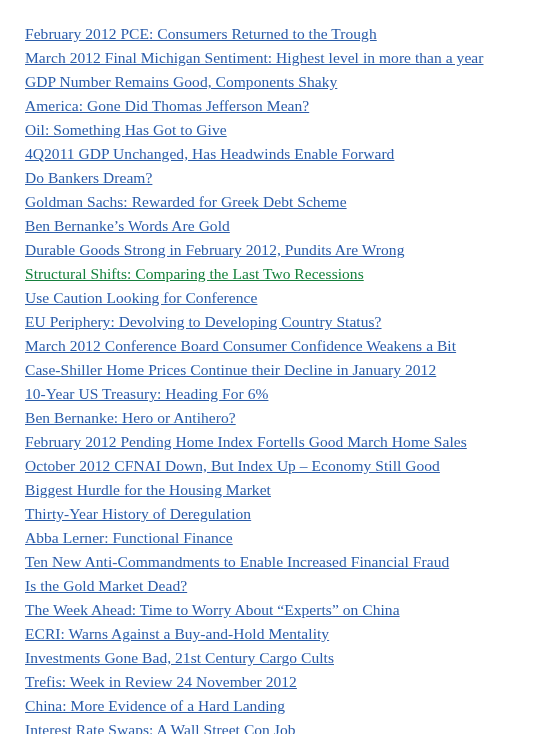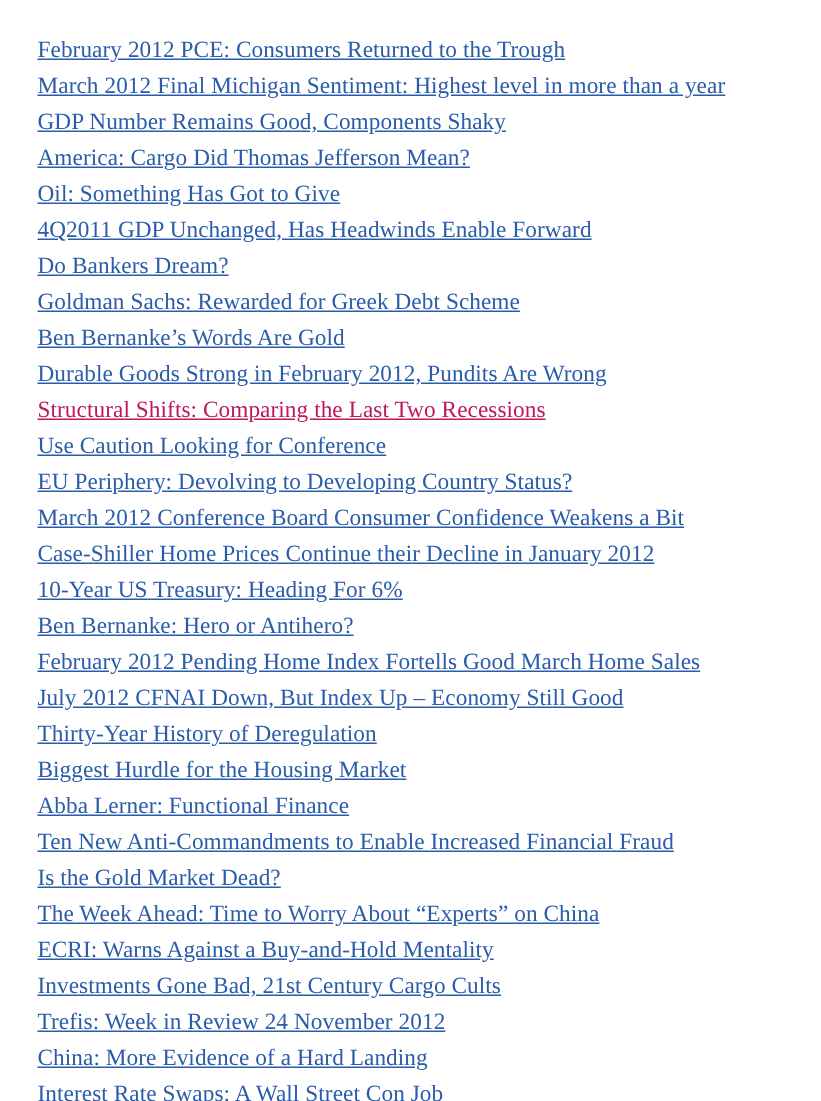--- a/index.html
+++ b/index.html
@@ -27,48 +27,48 @@
     white-space: nowrap;
   }
   a.post-link {
     font-size: 15.5px;
     text-decoration: underline;
     color: #2a5caa;
     letter-spacing: 0.05px;
     cursor: pointer;
   }
   a.post-link.visited {
-    color: #be185d;
+    color: #15803d;
   }
 </style>
 </head>
 <body>
 
 <ul id="link-list">
     <li><a class="post-link">February 2012 PCE: Consumers Returned to the Trough</a></li>
     <li><a class="post-link">March 2012 Final Michigan Sentiment: Highest level in more than a year</a></li>
     <li><a class="post-link">GDP Number Remains Good, Components Shaky</a></li>
-    <li><a class="post-link">America: Cargo Did Thomas Jefferson Mean?</a></li>
+    <li><a class="post-link">America: Gone Did Thomas Jefferson Mean?</a></li>
     <li><a class="post-link">Oil: Something Has Got to Give</a></li>
     <li><a class="post-link">4Q2011 GDP Unchanged, Has Headwinds Enable Forward</a></li>
     <li><a class="post-link">Do Bankers Dream?</a></li>
     <li><a class="post-link">Goldman Sachs: Rewarded for Greek Debt Scheme</a></li>
     <li><a class="post-link">Ben Bernanke’s Words Are Gold</a></li>
     <li><a class="post-link">Durable Goods Strong in February 2012, Pundits Are Wrong</a></li>
     <li><a class="post-link visited">Structural Shifts: Comparing the Last Two Recessions</a></li>
     <li><a class="post-link">Use Caution Looking for Conference</a></li>
     <li><a class="post-link">EU Periphery: Devolving to Developing Country Status?</a></li>
     <li><a class="post-link">March 2012 Conference Board Consumer Confidence Weakens a Bit</a></li>
     <li><a class="post-link">Case-Shiller Home Prices Continue their Decline in January 2012</a></li>
     <li><a class="post-link">10-Year US Treasury: Heading For 6%</a></li>
     <li><a class="post-link">Ben Bernanke: Hero or Antihero?</a></li>
     <li><a class="post-link">February 2012 Pending Home Index Fortells Good March Home Sales</a></li>
-    <li><a class="post-link">July 2012 CFNAI Down, But Index Up – Economy Still Good</a></li>
+    <li><a class="post-link">October 2012 CFNAI Down, But Index Up – Economy Still Good</a></li>
+    <li><a class="post-link">Biggest Hurdle for the Housing Market</a></li>
     <li><a class="post-link">Thirty-Year History of Deregulation</a></li>
-    <li><a class="post-link">Biggest Hurdle for the Housing Market</a></li>
     <li><a class="post-link">Abba Lerner: Functional Finance</a></li>
     <li><a class="post-link">Ten New Anti-Commandments to Enable Increased Financial Fraud</a></li>
     <li><a class="post-link">Is the Gold Market Dead?</a></li>
     <li><a class="post-link">The Week Ahead: Time to Worry About “Experts” on China</a></li>
     <li><a class="post-link">ECRI: Warns Against a Buy-and-Hold Mentality</a></li>
     <li><a class="post-link">Investments Gone Bad, 21st Century Cargo Cults</a></li>
     <li><a class="post-link">Trefis: Week in Review 24 November 2012</a></li>
     <li><a class="post-link">China: More Evidence of a Hard Landing</a></li>
     <li><a class="post-link">Interest Rate Swaps: A Wall Street Con Job</a></li>
   </ul>

